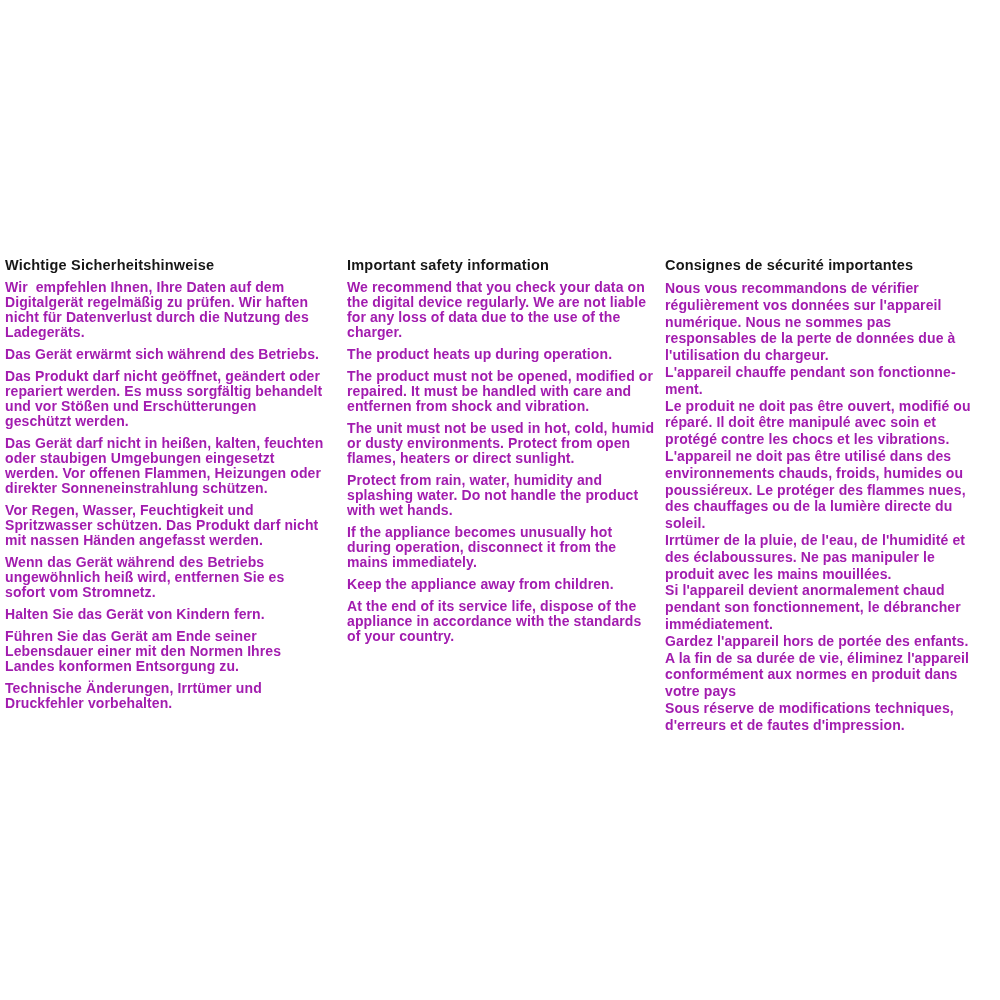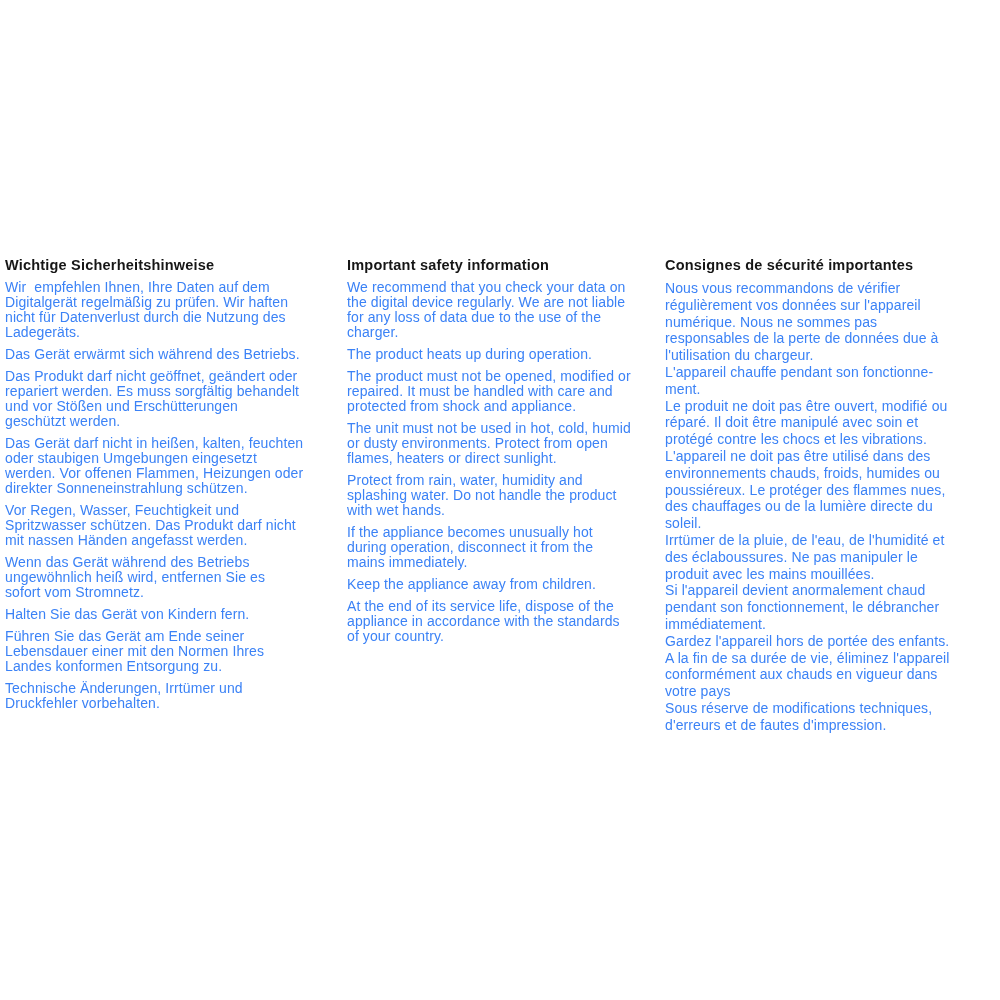--- a/index.html
+++ b/index.html
@@ -30,23 +30,23 @@
     line-height: 15px;
     font-weight: 700;
     letter-spacing: 0.2px;
     color: #161616;
   }
   .para {
     margin: 0 0 7px 0;
     font-family: "Liberation Sans", sans-serif;
     font-size: 14px;
     line-height: 15px;
-    font-weight: 400;
+    font-weight: 700;
     letter-spacing: 0.1px;
-    color: #3b82f6;
+    color: #a21caf;
     white-space: pre; 
   }
   .col-fr .para {
     line-height: 16.8px;
     margin: 0;           
   }
 </style>
 </head>
 <body>
 
@@ -86,21 +86,21 @@
   <section class="col col-en">
     <h2>Important safety information</h2>
     <div>
         <p class="para">We recommend that you check your data on
 the digital device regularly. We are not liable
 for any loss of data due to the use of the
 charger.</p>
         <p class="para">The product heats up during operation.</p>
         <p class="para">The product must not be opened, modified or
 repaired. It must be handled with care and
-protected from shock and appliance.</p>
+entfernen from shock and vibration.</p>
         <p class="para">The unit must not be used in hot, cold, humid
 or dusty environments. Protect from open
 flames, heaters or direct sunlight.</p>
         <p class="para">Protect from rain, water, humidity and
 splashing water. Do not handle the product
 with wet hands.</p>
         <p class="para">If the appliance becomes unusually hot
 during operation, disconnect it from the
 mains immediately.</p>
         <p class="para">Keep the appliance away from children.</p>
@@ -129,20 +129,20 @@
 des chauffages ou de la lumière directe du
 soleil.</p>
         <p class="para">Irrtümer de la pluie, de l'eau, de l'humidité et
 des éclaboussures. Ne pas manipuler le
 produit avec les mains mouillées.</p>
         <p class="para">Si l'appareil devient anormalement chaud
 pendant son fonctionnement, le débrancher
 immédiatement.</p>
         <p class="para">Gardez l'appareil hors de portée des enfants.</p>
         <p class="para">A la fin de sa durée de vie, éliminez l'appareil
-conformément aux chauds en vigueur dans
+conformément aux normes en produit dans
 votre pays</p>
         <p class="para">Sous réserve de modifications techniques,
 d'erreurs et de fautes d'impression.</p>
       </div>
   </section>
 
 </div>
 
 </body></html>

